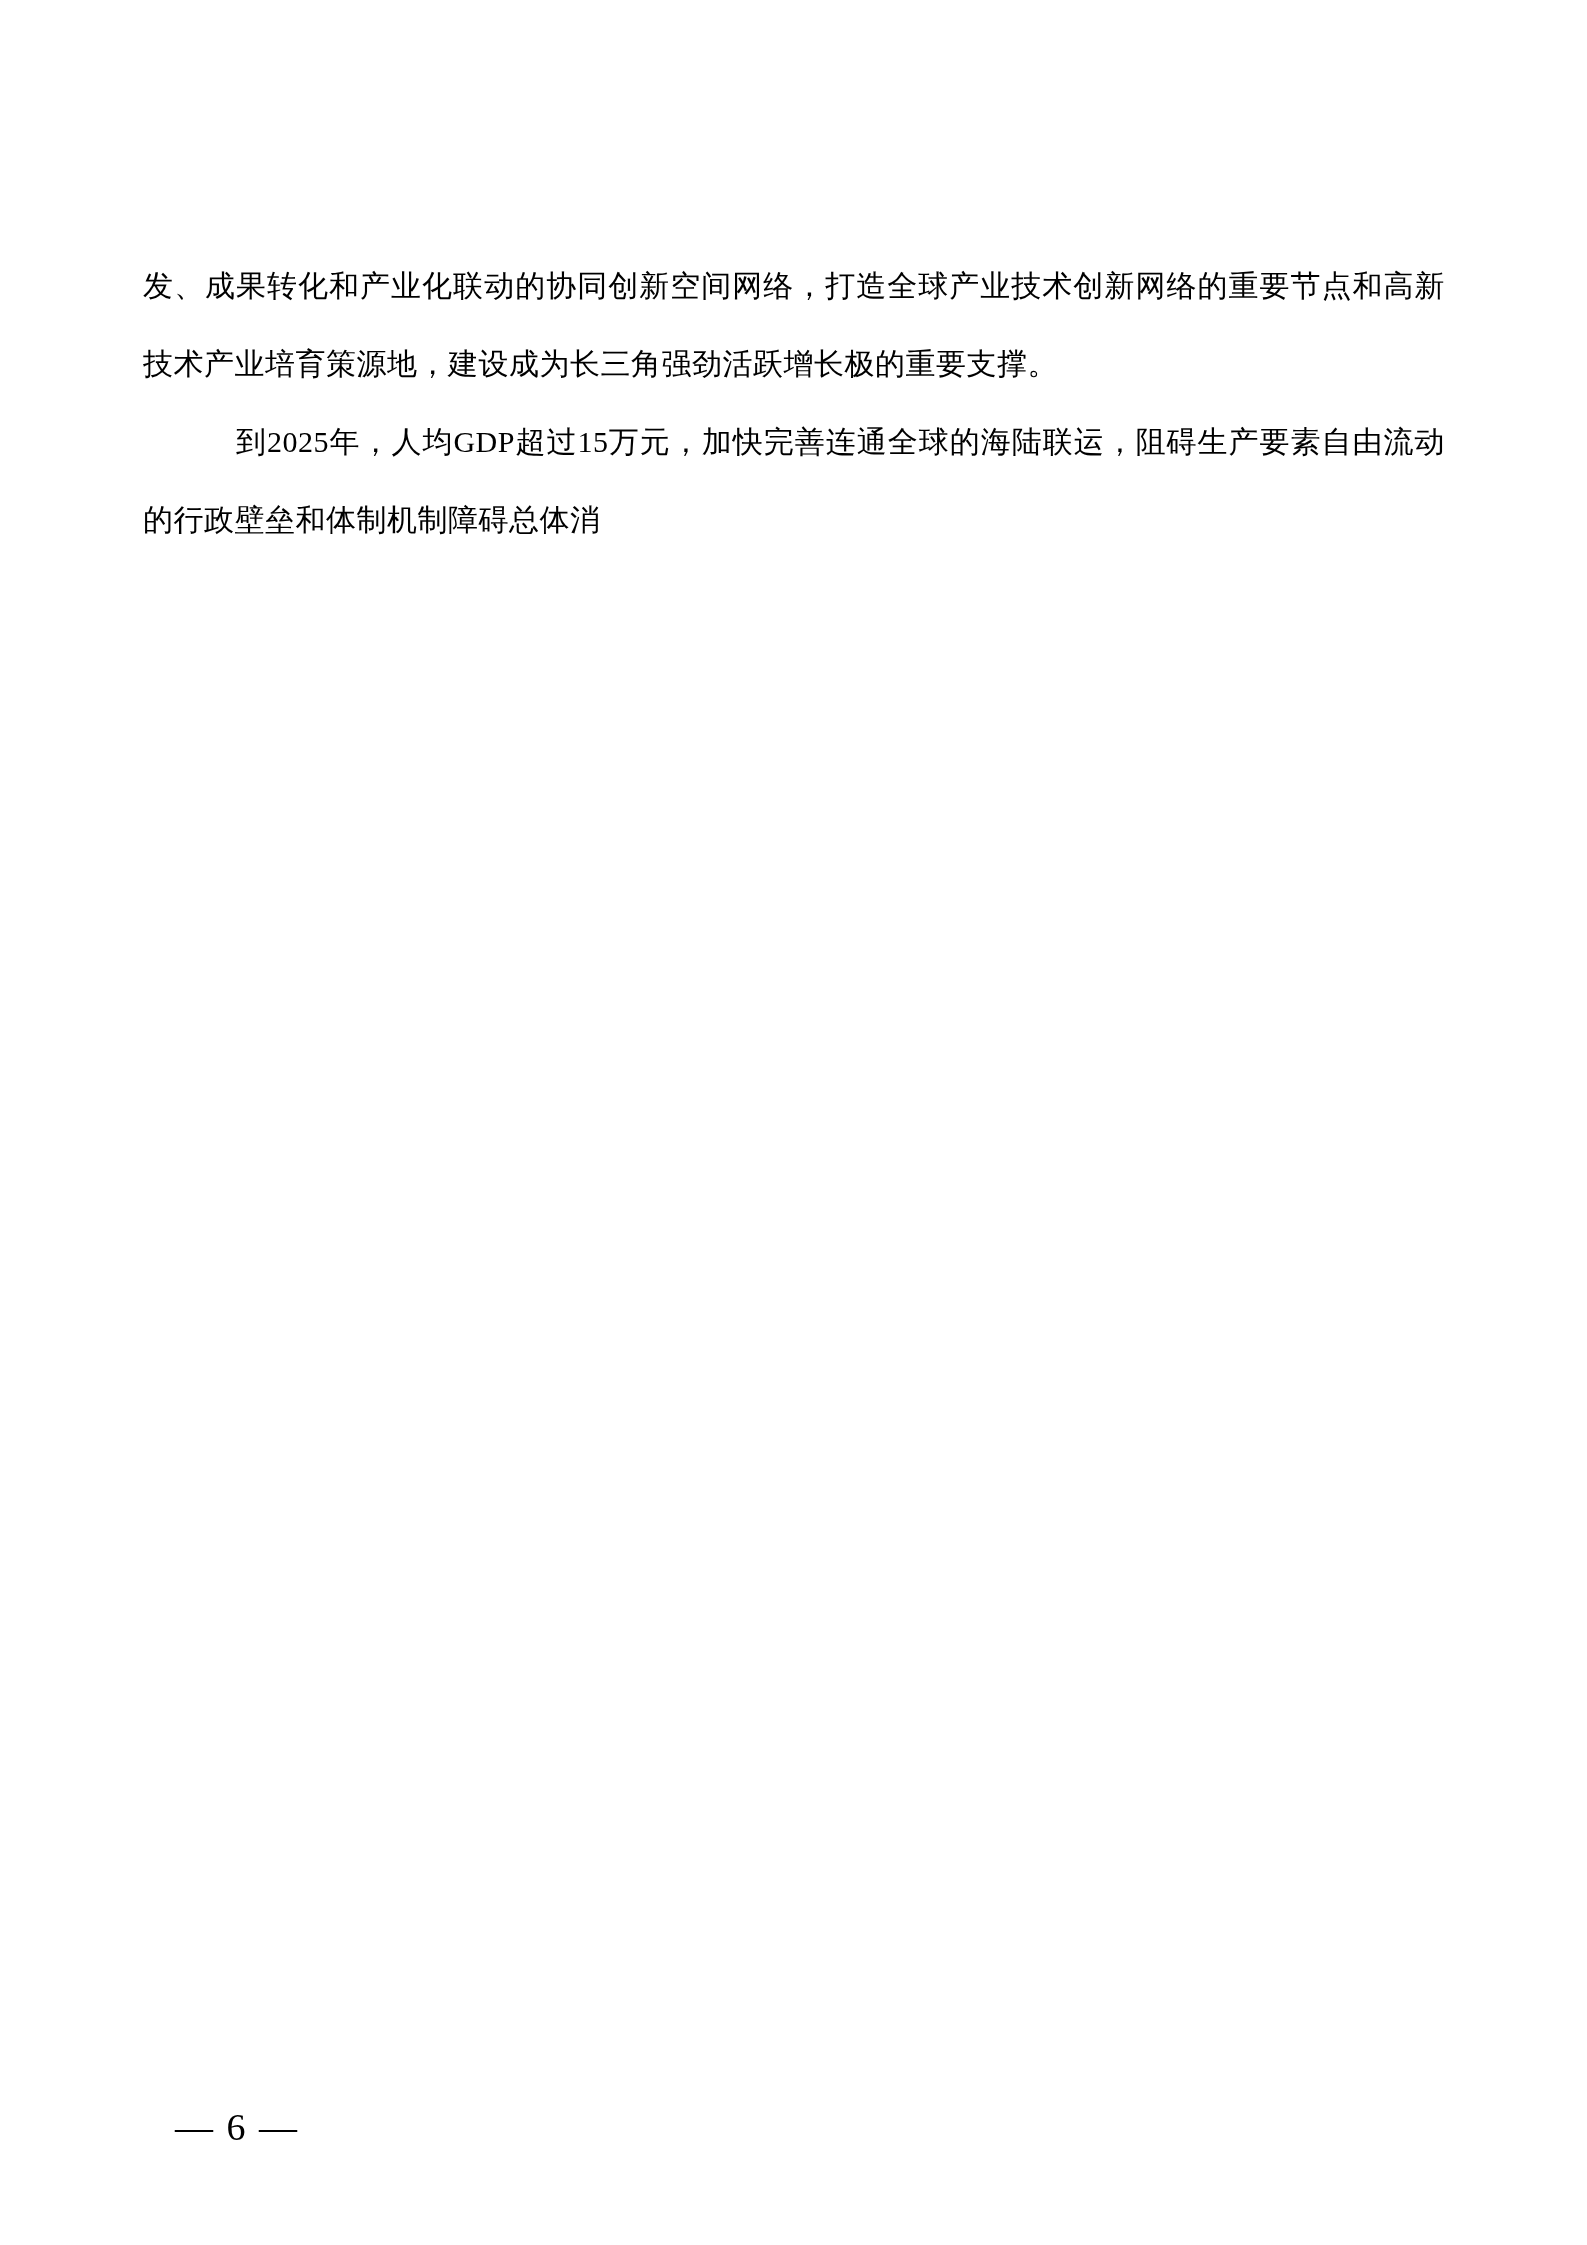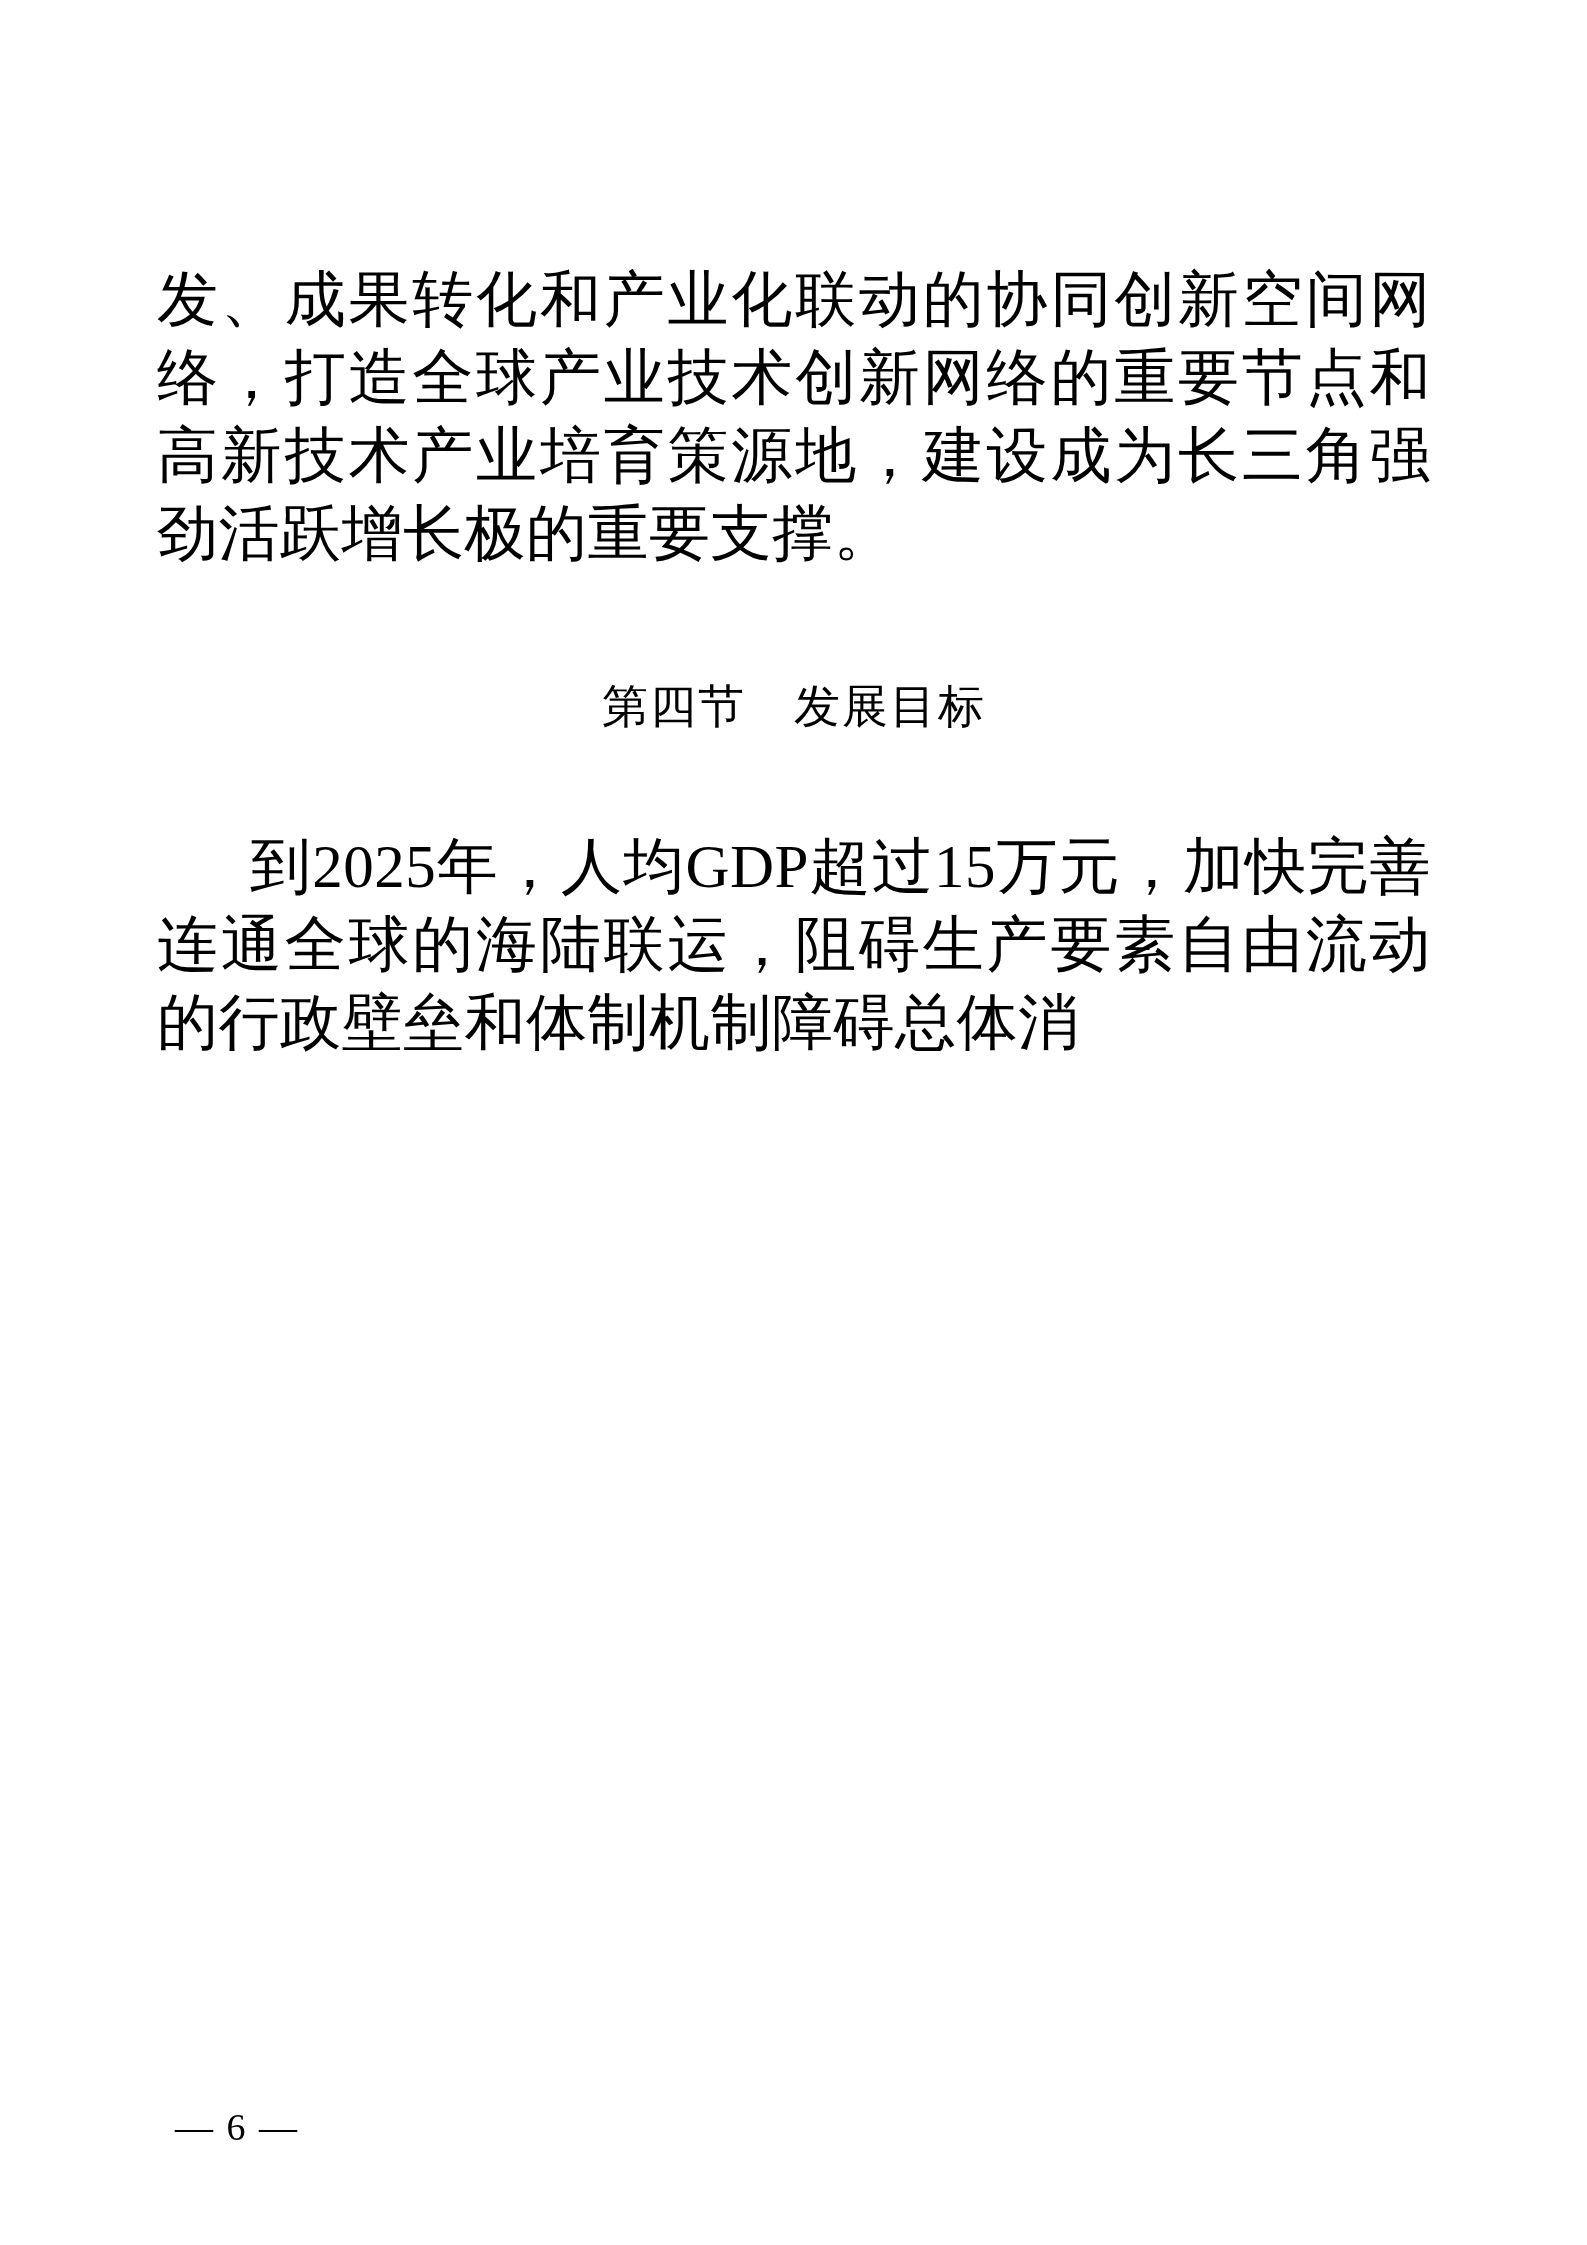--- a/index.html
+++ b/index.html
@@ -16,22 +16,22 @@
     font-family: "Liberation Serif", serif;
     overflow: hidden;
   }
   .content {
     position: absolute;
     left: 143px;
     top: 247px;
     width: 1302px;
   }
   .para {
-    margin: 14px;
-    font-size: 61px;
+    margin: 0;
+    font-size: 30px;
     line-height: 78px;
     text-align: justify;
     text-justify: inter-ideograph;
     letter-spacing: 0.5px;
   }
   .para.indent {
     text-indent: 93px;
   }
   .section-heading {
     margin: 95px 0 82px 0;
@@ -49,17 +49,16 @@
     line-height: 48px;
     letter-spacing: 2px;
   }
 </style>
 </head>
 <body>
 
 <div class="page">
   <div class="content">
     <p class="para">发、成果转化和产业化联动的协同创新空间网络，打造全球产业技术创新网络的重要节点和高新技术产业培育策源地，建设成为长三角强劲活跃增长极的重要支撑。</p>
-    <h2 class="section-heading">第四节　发展目标</h2>
     <p class="para indent">到2025年，人均GDP超过15万元，加快完善连通全球的海陆联运，阻碍生产要素自由流动的行政壁垒和体制机制障碍总体消</p>
   </div>
   <div class="page-footer">— 6 —</div>
 </div>
 
 </body></html>

